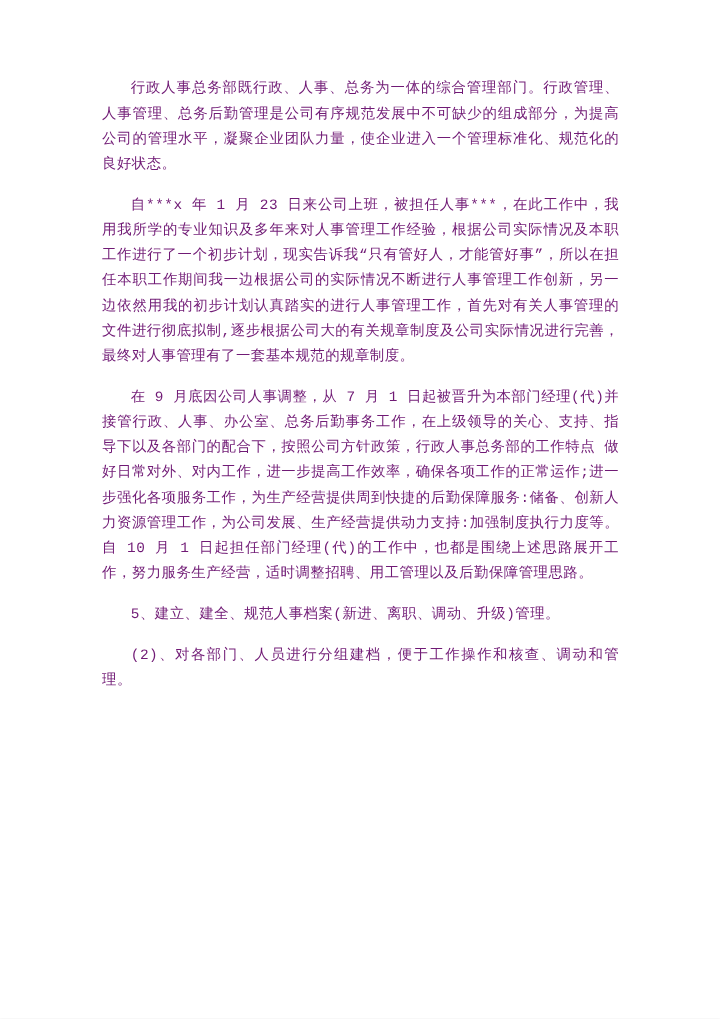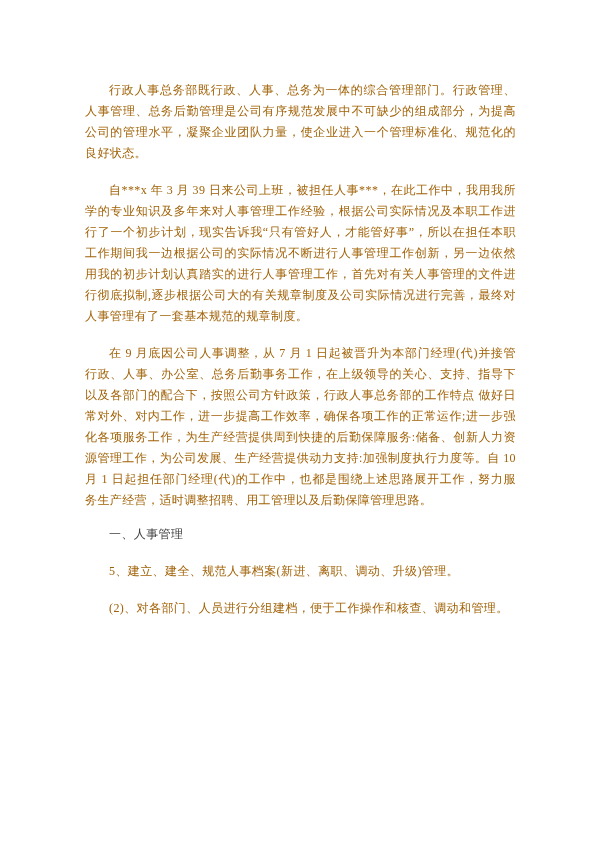--- a/index.html
+++ b/index.html
@@ -12,44 +12,43 @@
     width: 600px;
     height: 849px;
     margin: 0 auto;
     background: #ffffff;
     box-sizing: border-box;
     padding: 64px 84px 0 85px;
     overflow: hidden;
     box-shadow: 0 0 2px rgba(0,0,0,0.08);
   }
   .para {
-    font-family: Liberation Serif, serif;
+    font-family: Liberation Mono, monospace;
     font-size: 12px;
     line-height: 21px;
-    color: #a16207;
+    color: #701a75;
     text-align: justify;
     text-indent: 2em;
     letter-spacing: 0.4px;
-    margin: 16px 0 13px 0;
+    margin: 0 0 13px 0;
     -webkit-font-smoothing: antialiased;
   }
   .section-heading {
     font-family: "Liberation Serif", "DejaVu Serif", serif;
     font-size: 12px;
     line-height: 21px;
     color: #3e3e3e;
     text-indent: 2em;
     letter-spacing: 0.4px;
     margin: 0 0 13px 0;
   }
 </style>
 </head>
 <body>
 
 <div class="page">
   <p class="para">行政人事总务部既行政、人事、总务为一体的综合管理部门。行政管理、人事管理、总务后勤管理是公司有序规范发展中不可缺少的组成部分，为提高公司的管理水平，凝聚企业团队力量，使企业进入一个管理标准化、规范化的良好状态。</p>
-  <p class="para">自***x 年 3 月 39 日来公司上班，被担任人事***，在此工作中，我用我所学的专业知识及多年来对人事管理工作经验，根据公司实际情况及本职工作进行了一个初步计划，现实告诉我“只有管好人，才能管好事”，所以在担任本职工作期间我一边根据公司的实际情况不断进行人事管理工作创新，另一边依然用我的初步计划认真踏实的进行人事管理工作，首先对有关人事管理的文件进行彻底拟制,逐步根据公司大的有关规章制度及公司实际情况进行完善，最终对人事管理有了一套基本规范的规章制度。</p>
+  <p class="para">自***x 年 1 月 23 日来公司上班，被担任人事***，在此工作中，我用我所学的专业知识及多年来对人事管理工作经验，根据公司实际情况及本职工作进行了一个初步计划，现实告诉我“只有管好人，才能管好事”，所以在担任本职工作期间我一边根据公司的实际情况不断进行人事管理工作创新，另一边依然用我的初步计划认真踏实的进行人事管理工作，首先对有关人事管理的文件进行彻底拟制,逐步根据公司大的有关规章制度及公司实际情况进行完善，最终对人事管理有了一套基本规范的规章制度。</p>
   <p class="para">在 9 月底因公司人事调整，从 7 月 1 日起被晋升为本部门经理(代)并接管行政、人事、办公室、总务后勤事务工作，在上级领导的关心、支持、指导下以及各部门的配合下，按照公司方针政策，行政人事总务部的工作特点 做好日常对外、对内工作，进一步提高工作效率，确保各项工作的正常运作;进一步强化各项服务工作，为生产经营提供周到快捷的后勤保障服务:储备、创新人力资源管理工作，为公司发展、生产经营提供动力支持:加强制度执行力度等。自 10 月 1 日起担任部门经理(代)的工作中，也都是围绕上述思路展开工作，努力服务生产经营，适时调整招聘、用工管理以及后勤保障管理思路。</p>
-  <p class="section-heading">一、人事管理</p>
   <p class="para">5、建立、建全、规范人事档案(新进、离职、调动、升级)管理。</p>
   <p class="para">(2)、对各部门、人员进行分组建档，便于工作操作和核查、调动和管理。</p>
 
 </div>
 
 </body></html>

